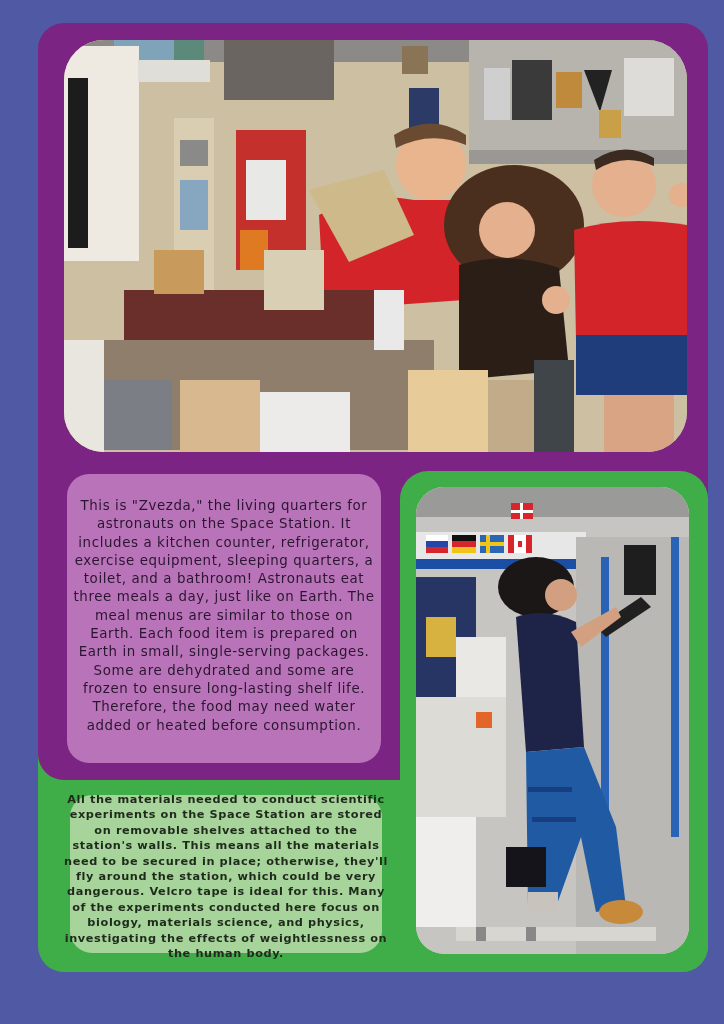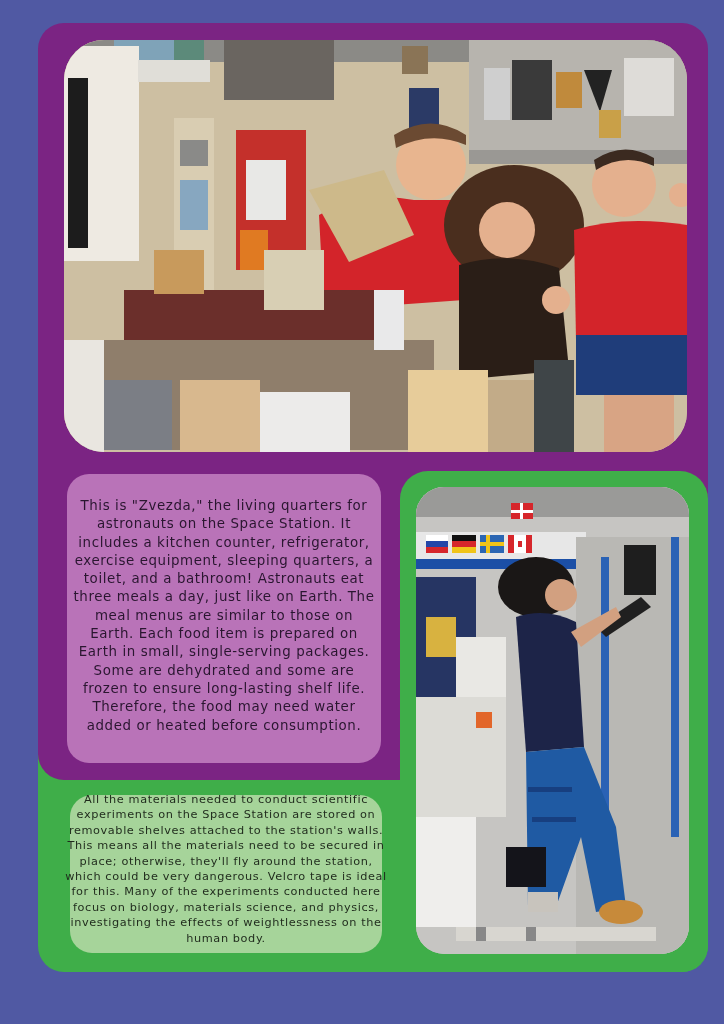--- a/index.html
+++ b/index.html
@@ -52,21 +52,21 @@
     padding: 23px 6px 0 6px;
     font-size: 13.4px; line-height: 18.3px;
   }
   .text-card-2 {
     left: 70px; top: 795px; width: 312px; height: 158px;
     background: #a6d49a; border-radius: 22px;
     padding: 0 0 0 0;
     font-size: 11.3px; line-height: 15.4px; color: #1f2a1c;
     overflow: visible;
   }
-  .text-card-2 p { margin: -3px -8px 8px -8px; }
+  .text-card-2 p { margin: -3px -8px 8px -8px; font-weight: bold; }
   .text-card-1 p { margin: 0; }
 </style>
 </head>
 <body>
 
 <div class="green-panel"></div>
 <div class="purple-panel"></div>
 <div class="green-card"></div>
 
 <div class="photo photo-1">

